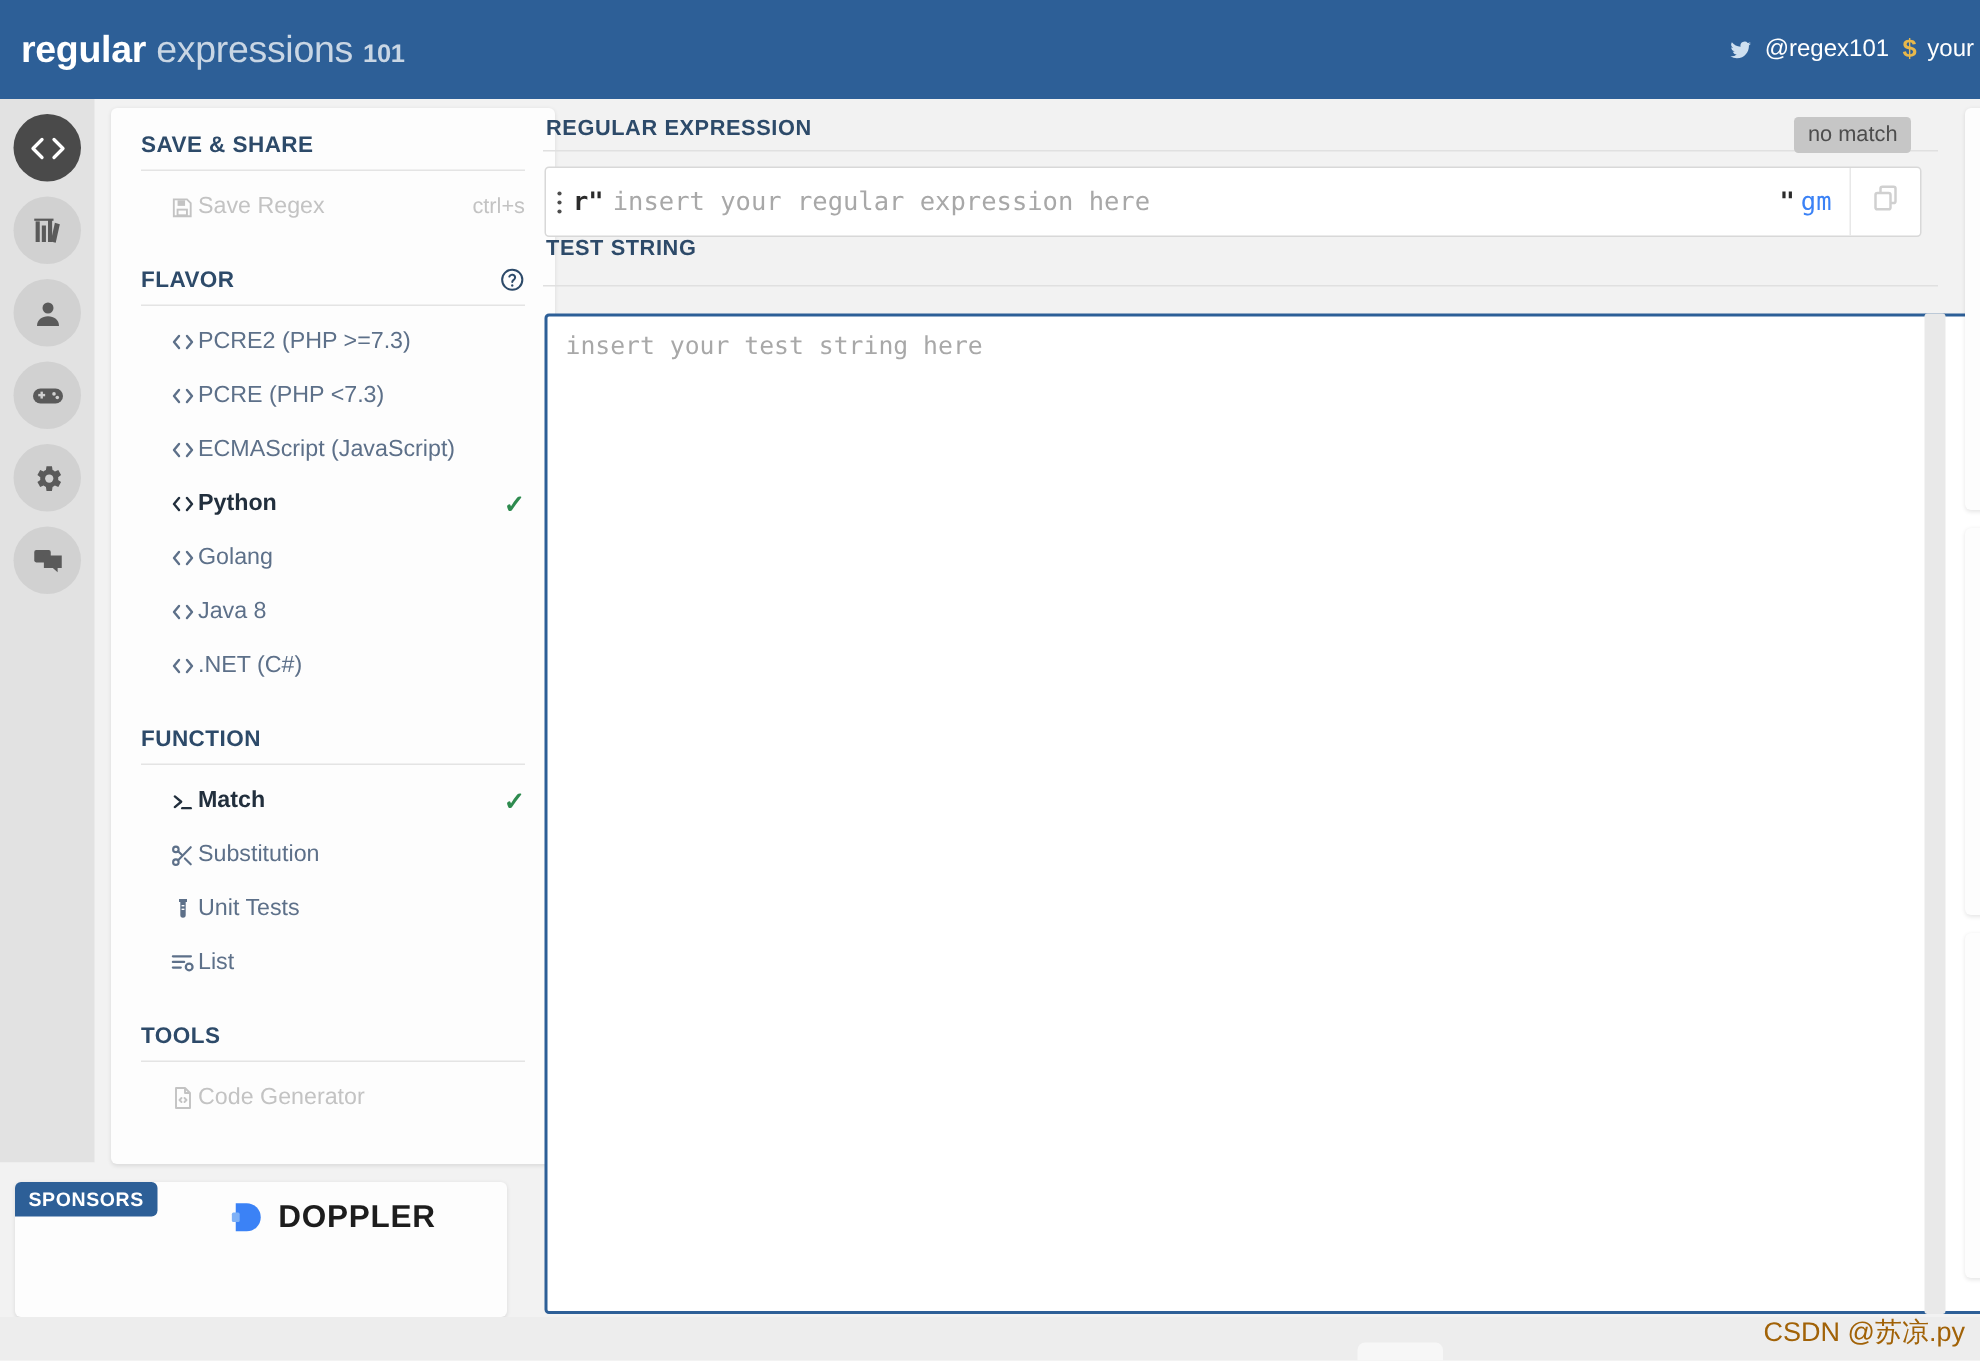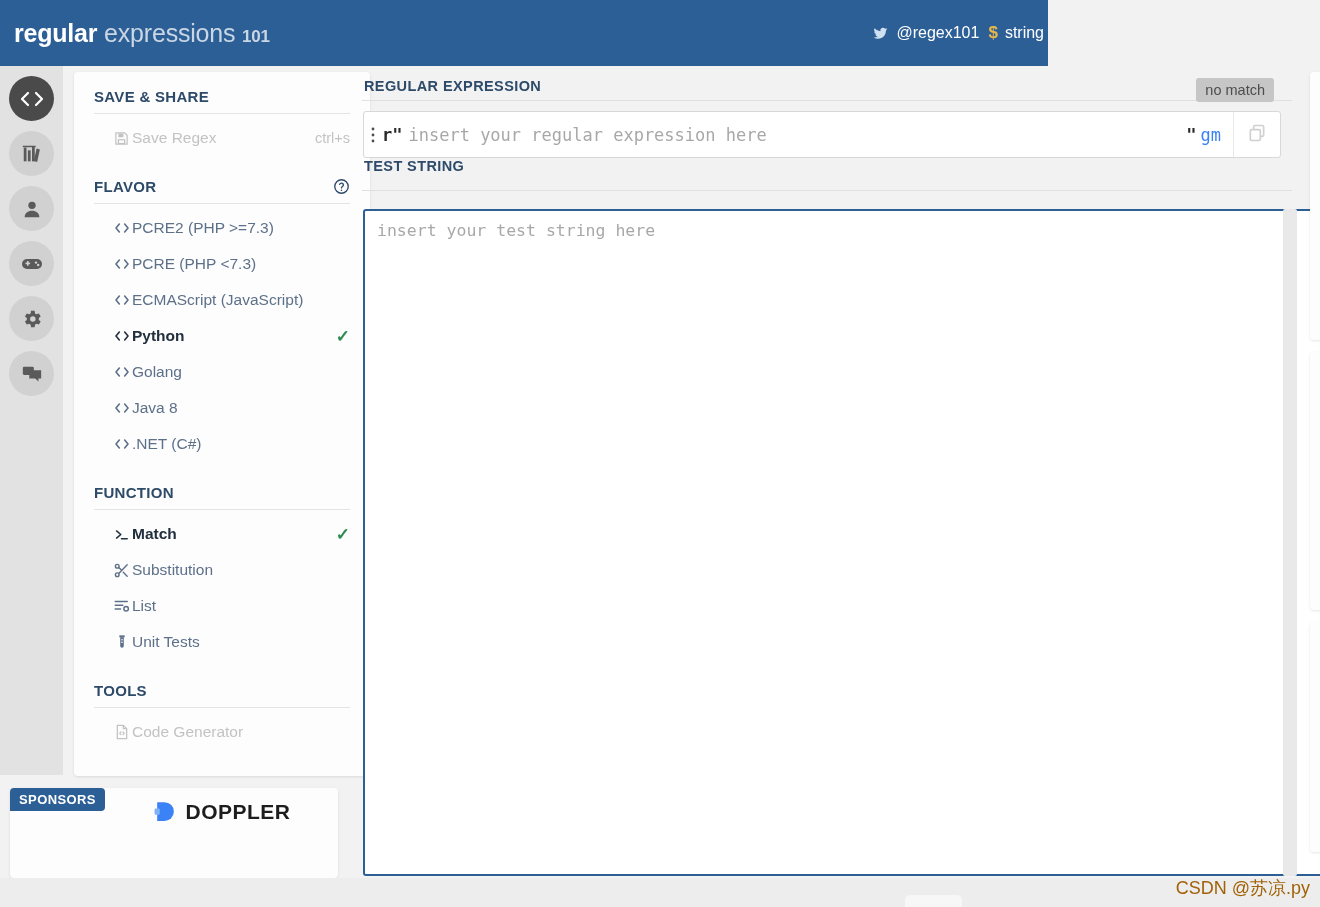--- a/index.html
+++ b/index.html
@@ -6,21 +6,21 @@
   html, body {
     width: 1320px; height: 907px;
     font-family: "Liberation Sans", sans-serif;
     background: #f2f2f2;
     overflow: hidden;
   }
   #app { position: relative; width: 1320px; height: 907px; }
 
   
   .header {
-    position: absolute; top: 0; left: 0; width: 1048px; height: 66px;
+    position: absolute; top: 0; left: 0; width: 1320px; height: 66px;
     background: #2d5f97;
     display: flex; align-items: center; justify-content: space-between;
     padding: 0 0 0 14px;
   }
   .logo { font-size: 25px; color: #ffffff; white-space: nowrap; letter-spacing: -0.2px; }
   .logo .w1 { font-weight: 600; color: #ffffff; }
   .logo .w2 { font-weight: 400; color: #c9d6e4; }
   .logo .w3 { font-weight: 700; font-size: 17px; color: #c9d6e4; }
   .header-right { display: flex; align-items: center; gap: 9px; padding-right: 4px; font-size: 16px; }
   .hr-item { display: flex; align-items: center; gap: 7px; color: #ffffff; white-space: nowrap; }
@@ -192,21 +192,21 @@
       <div class="hr-item">
         <span class="tw-icon">
           <svg width="17" height="15" viewBox="0 0 24 24" fill="#cfe0f0">
               <path d="M23 4.9a9 9 0 0 1-2.6.7 4.5 4.5 0 0 0 2-2.5 9 9 0 0 1-2.9 1.1 4.5 4.5 0 0 0-7.7 4.1A12.8 12.8 0 0 1 2.5 3.5a4.5 4.5 0 0 0 1.4 6 4.4 4.4 0 0 1-2-.6 4.5 4.5 0 0 0 3.6 4.4 4.5 4.5 0 0 1-2 .1 4.5 4.5 0 0 0 4.2 3.1A9 9 0 0 1 1 18.4a12.7 12.7 0 0 0 6.9 2c8.3 0 12.8-6.9 12.8-12.8v-.6A9 9 0 0 0 23 4.9z"></path>
             </svg>
         </span>
         <span>@regex101</span>
       </div>
       <div class="hr-item">
         <span class="dollar">$</span>
-        <span>string</span>
+        <span>your</span>
       </div>
     </div>
   </div>
 
   <div class="rail">
     <div class="rail-btn active">
       <span>
         <svg width="24" height="24" viewBox="0 0 24 24" fill="none" stroke="currentColor" stroke-width="2.2" stroke-linecap="round" stroke-linejoin="round">
             <polyline points="16 18 22 12 16 6"></polyline>
             <polyline points="8 6 2 12 8 18"></polyline>
@@ -379,39 +379,39 @@
             <circle cx="6" cy="18" r="2.6"></circle>
             <line x1="20" y1="4" x2="8.1" y2="16.2"></line>
             <line x1="14.5" y1="14.5" x2="20" y2="20"></line>
             <line x1="8.1" y1="7.8" x2="11.5" y2="11"></line>
           </svg>
       </span>
       <span class="menu-label">Substitution</span>
     </div>
     <div class="menu-row">
       <span class="menu-ico">
+        <svg width="16" height="16" viewBox="0 0 24 24" fill="currentColor">
+            <rect x="8" y="2" width="8" height="3"></rect>
+            <path d="M9.3 5h5.4v13a2.7 2.7 0 0 1-5.4 0z"></path>
+            <rect x="10.6" y="8" width="2.8" height="1.4" fill="#fdfdfd"></rect>
+            <rect x="10.6" y="11.6" width="2.8" height="1.4" fill="#fdfdfd"></rect>
+          </svg>
+      </span>
+      <span class="menu-label">Unit Tests</span>
+    </div>
+    <div class="menu-row">
+      <span class="menu-ico">
         <svg width="18" height="18" viewBox="0 0 24 24" fill="none" stroke="currentColor" stroke-width="2" stroke-linecap="round">
             <line x1="3" y1="6" x2="19" y2="6"></line>
             <line x1="3" y1="11" x2="13" y2="11"></line>
             <line x1="3" y1="16" x2="10" y2="16"></line>
             <circle cx="17.5" cy="15.5" r="3" stroke-width="2"></circle>
           </svg>
       </span>
       <span class="menu-label">List</span>
-    </div>
-    <div class="menu-row">
-      <span class="menu-ico">
-        <svg width="16" height="16" viewBox="0 0 24 24" fill="currentColor">
-            <rect x="8" y="2" width="8" height="3"></rect>
-            <path d="M9.3 5h5.4v13a2.7 2.7 0 0 1-5.4 0z"></path>
-            <rect x="10.6" y="8" width="2.8" height="1.4" fill="#fdfdfd"></rect>
-            <rect x="10.6" y="11.6" width="2.8" height="1.4" fill="#fdfdfd"></rect>
-          </svg>
-      </span>
-      <span class="menu-label">Unit Tests</span>
     </div>
 
     <div class="sect-title spaced">
       <span>TOOLS</span>
     </div>
     <div class="sect-rule"></div>
     <div class="menu-row disabled">
       <span class="menu-ico">
         <svg width="16" height="16" viewBox="0 0 24 24" fill="none" stroke="currentColor" stroke-width="1.9" stroke-linejoin="round">
             <path d="M5 2h9l5 5v15H5z"></path>

